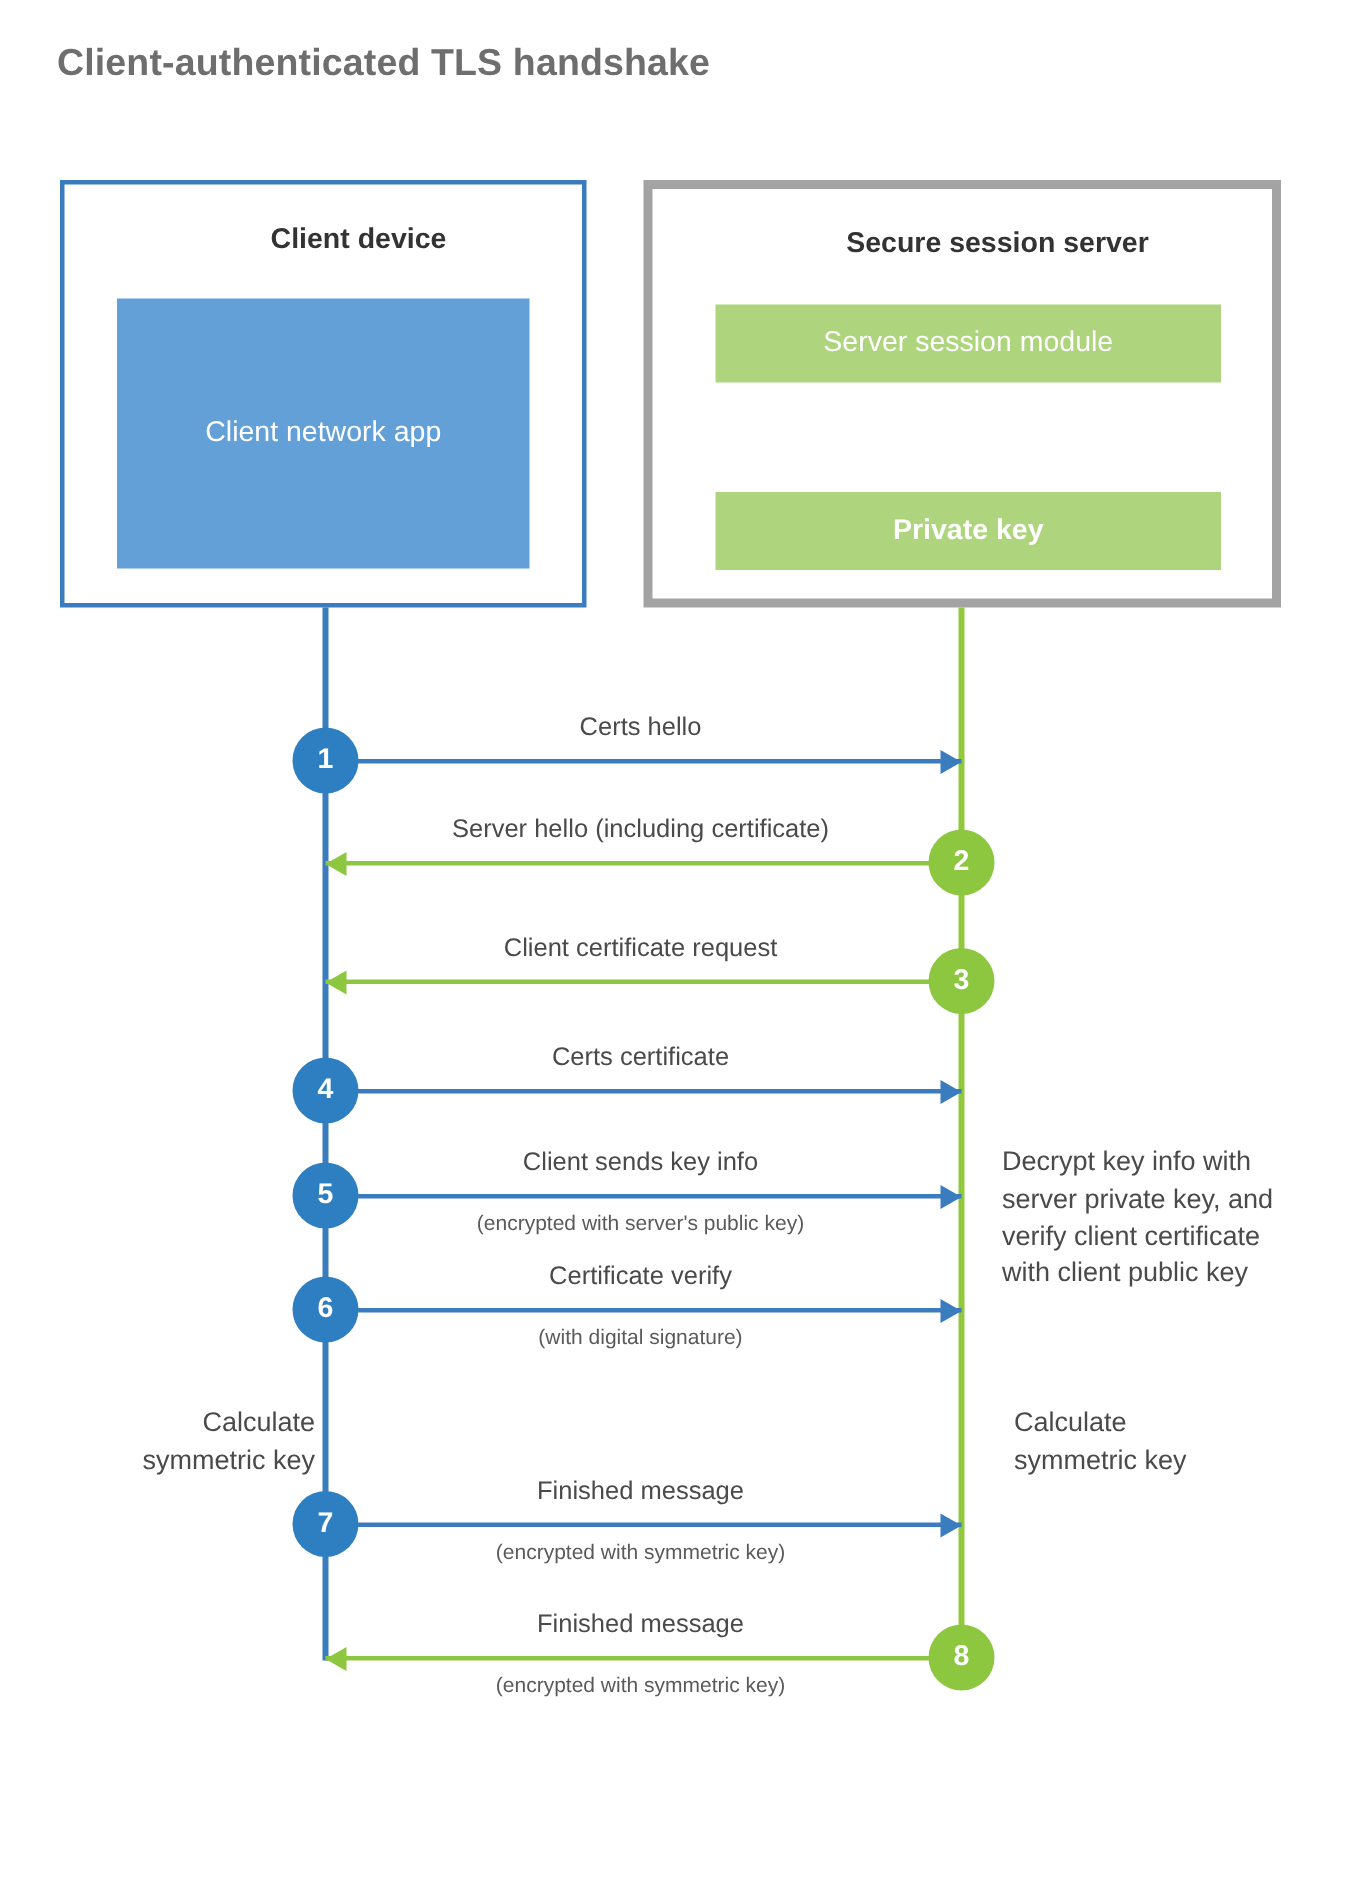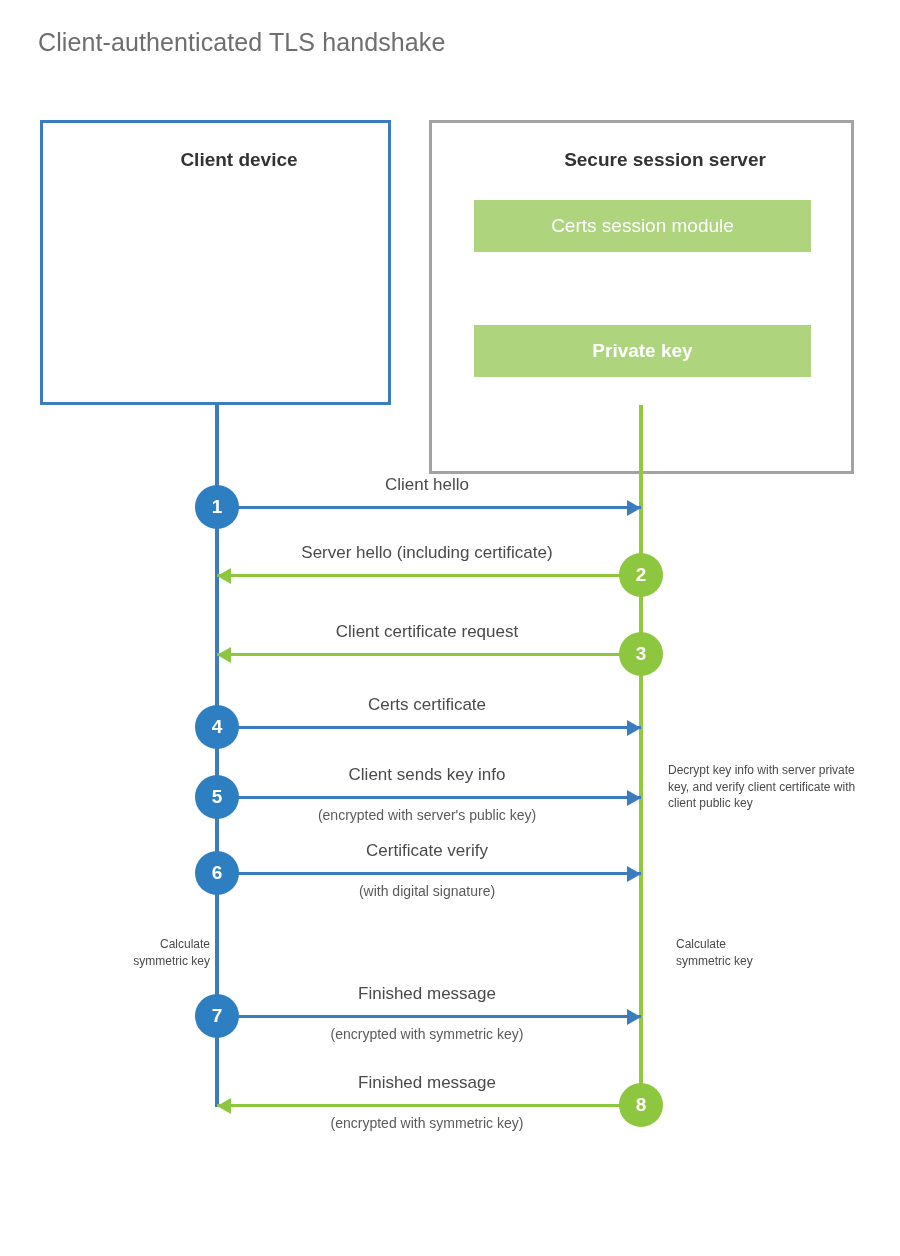--- a/index.html
+++ b/index.html
@@ -7,28 +7,28 @@
     width: 900px; height: 1256px;
     background: #ffffff;
     font-family: "Liberation Sans", sans-serif;
     overflow: hidden;
   }
   #stage { position: relative; width: 900px; height: 1256px; }
 
   
   .title {
     position: absolute; left: 38px; top: 28px;
-    font-size: 25px; font-weight: 400; color: #6e6e6e;
+    font-size: 25px; font-weight: 700; color: #6e6e6e;
     letter-spacing: 0.1px; white-space: nowrap;
   }
 
   
   .party-box { position: absolute; background: #ffffff; }
   #client-box { left: 40px; top: 120px; width: 351px; height: 285px; border: 3px solid #3a7cbe; }
-  #server-box { left: 429px; top: 120px; width: 425px; height: 354px; border: 3px solid #a3a3a3; }
+  #server-box { left: 429px; top: 120px; width: 425px; height: 285px; border: 6px solid #a3a3a3; }
 
   .party-title {
     position: absolute; left: 0; right: 0; top: 26px;
     text-align: center; font-size: 19px; font-weight: bold; color: #333333; padding-left: 47px;
   }
 
   .inner-blue {
     position: absolute; left: 35px; top: 76px; width: 275px; height: 180px;
     background: #63a0d8; color: #ffffff;
     display: flex; align-items: center; justify-content: center; text-align: center;
@@ -73,51 +73,52 @@
   .msg-label {
     position: absolute; left: 219px; width: 416px; text-align: center;
     font-size: 17px; color: #4a4a4a; top: -32px; white-space: nowrap;
   }
   .msg-sub {
     position: absolute; left: 219px; width: 416px; text-align: center;
     font-size: 14px; color: #5a5a5a; top: 10px; white-space: nowrap;
   }
 
   
-  .side-note { position: absolute; font-size: 12px; line-height: 1.38; color: #4a4a4a; }
+  .side-note { position: absolute; font-size: 18px; line-height: 1.38; color: #4a4a4a; }
   #note-client-calc { left: 20px; top: 936px; width: 190px; text-align: right; }
   #note-server-decrypt { left: 668px; top: 762px; width: 200px; text-align: left; }
   #note-server-calc { left: 676px; top: 936px; width: 190px; text-align: left; }
 </style>
 </head>
 <body>
 
 <div id="stage">
 
   <div class="title">Client-authenticated TLS handshake</div>
 
   <div class="party-box" id="client-box">
     <div class="party-title">Client device</div>
+    <div class="inner-blue">Client network app</div>
   </div>
 
   <div class="party-box" id="server-box">
     <div class="party-title">Secure session server</div>
-    <div class="inner-bar b0">Certs session module</div>
+    <div class="inner-bar b0">Server session module</div>
     <div class="inner-bar b2">Private key</div>
   </div>
 
   <div class="lifeline" id="client-lifeline"></div>
   <div class="lifeline" id="server-lifeline"></div>
 
   <div id="messages-layer">
       <div class="msg" style="top: 507px;">
         <div class="arrow-line blue" style="left: 217px; width: 424px;"></div>
         <div class="arrow-head right blue" style="left: 627px;"></div>
         <div class="step-circle blue">1</div>
-        <div class="msg-label">Client hello</div>
+        <div class="msg-label">Certs hello</div>
       </div>
       <div class="msg" style="top: 575px;">
         <div class="arrow-line green" style="left: 217px; width: 424px;"></div>
         <div class="arrow-head left green" style="left: 217px;"></div>
         <div class="step-circle green">2</div>
         <div class="msg-label">Server hello (including certificate)</div>
       </div>
       <div class="msg" style="top: 654px;">
         <div class="arrow-line green" style="left: 217px; width: 424px;"></div>
         <div class="arrow-head left green" style="left: 217px;"></div>

